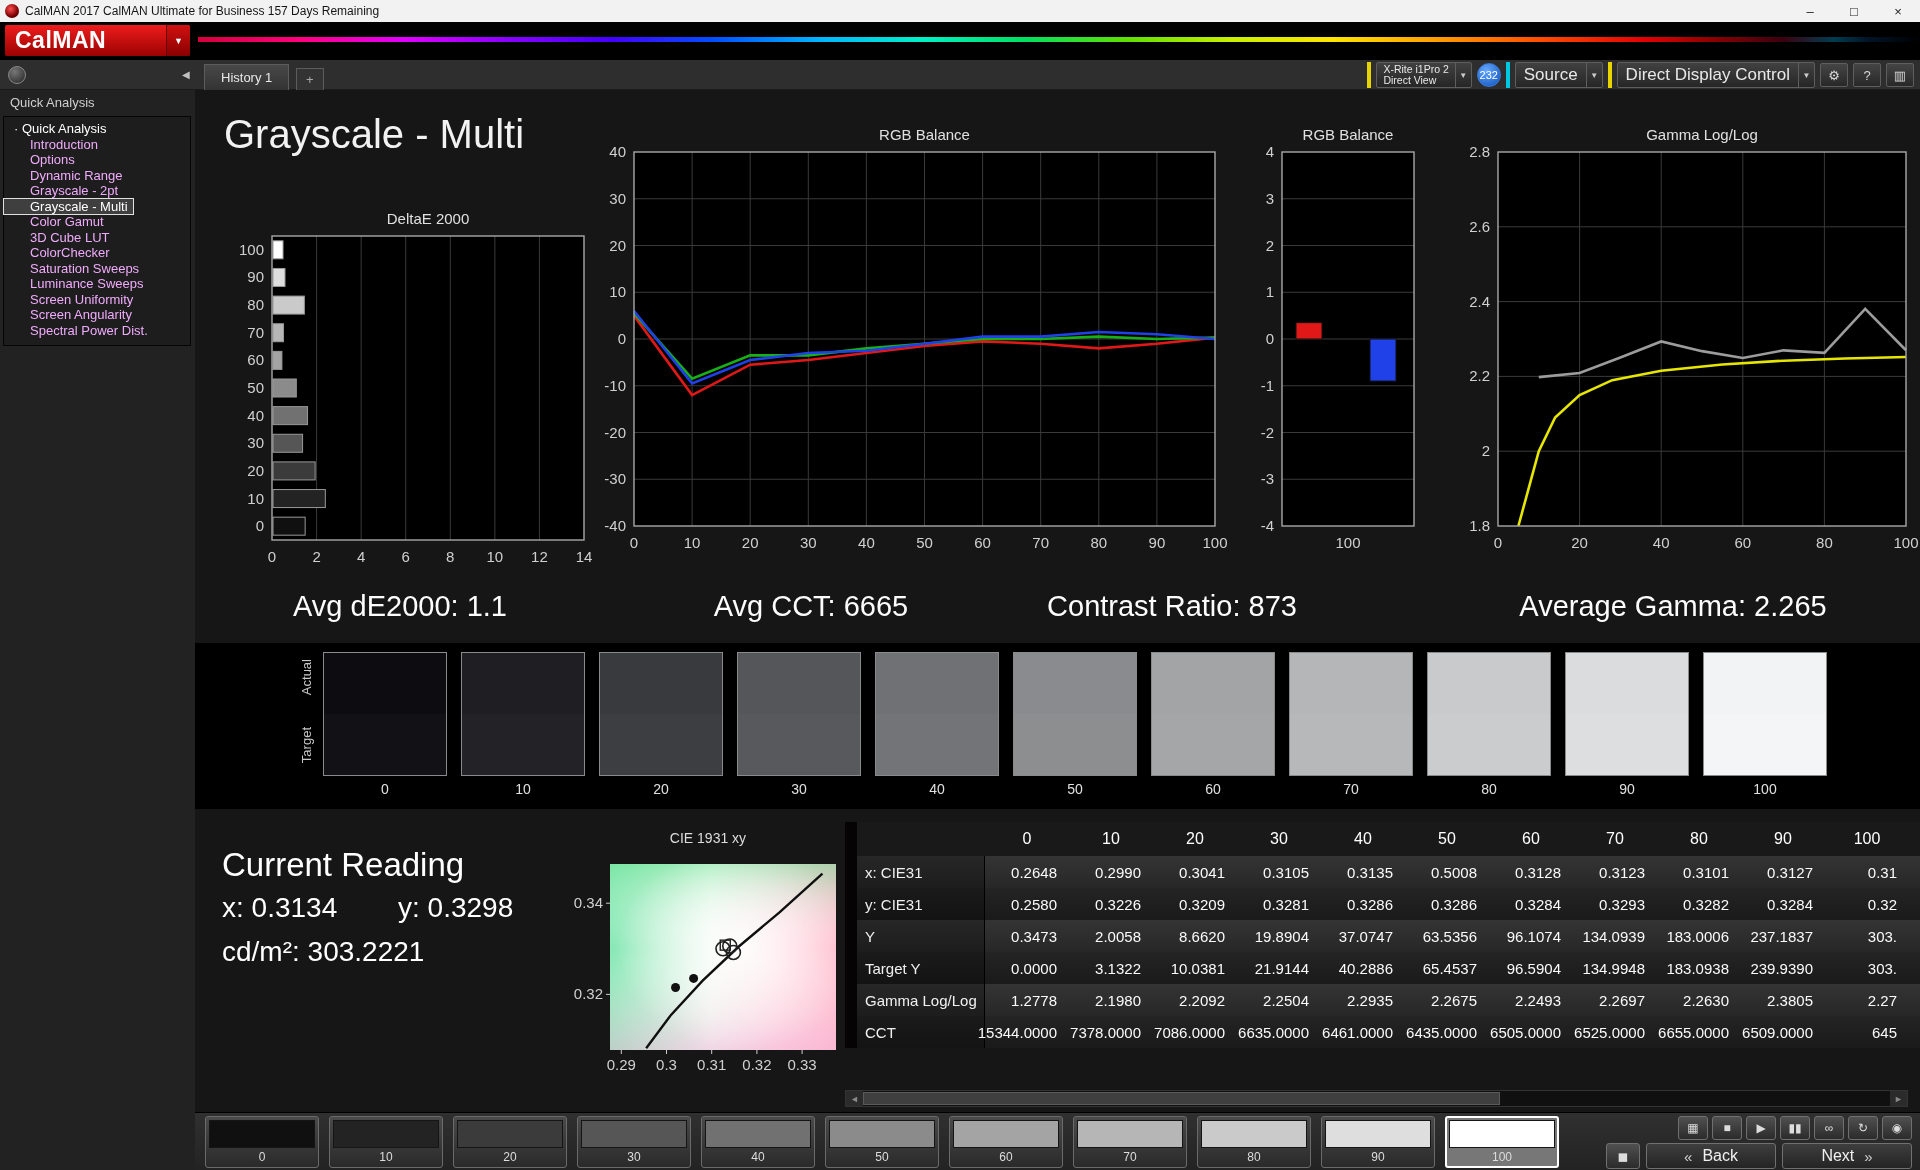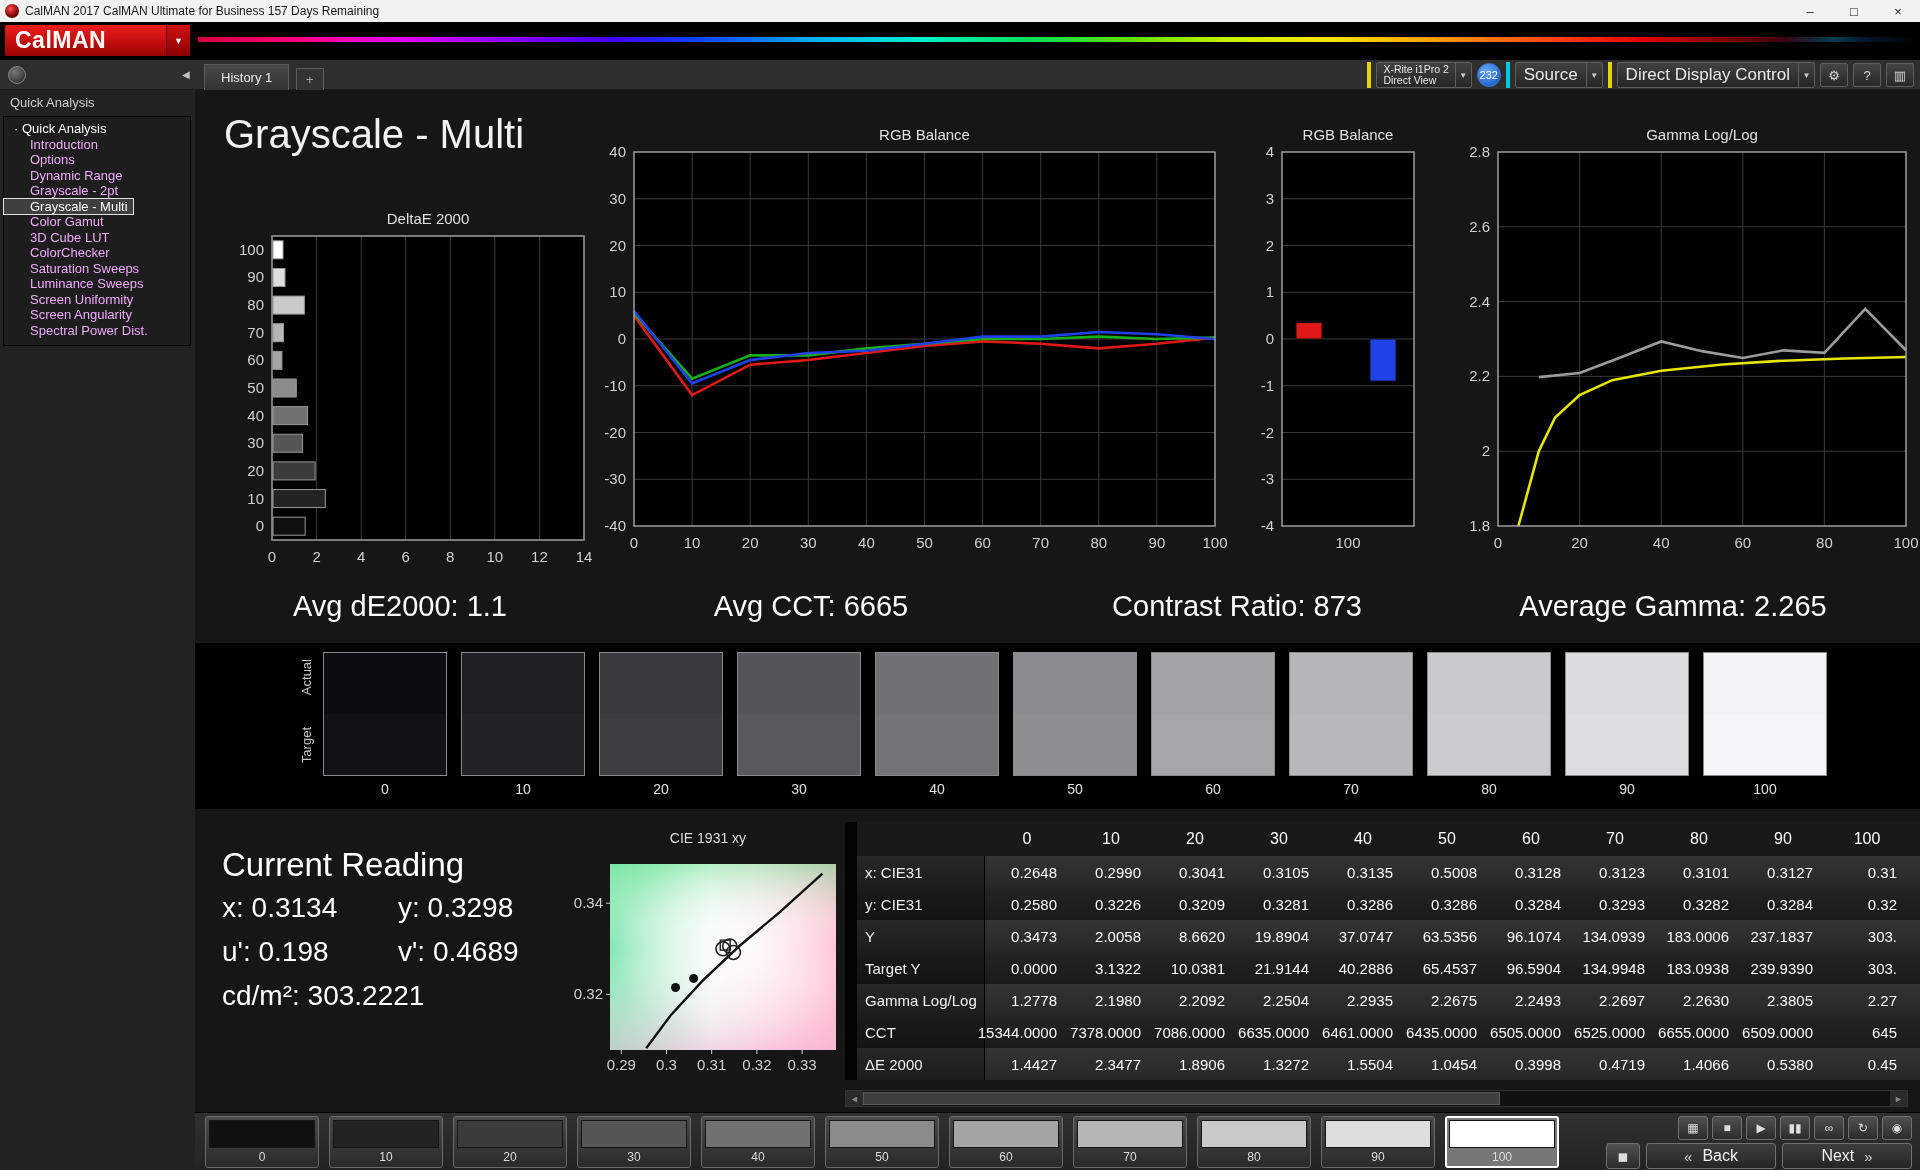--- a/index.html
+++ b/index.html
@@ -68,21 +68,21 @@
   .rgbline{left:590px;top:126px}
   .rgbbar{left:1246px;top:126px}
   .gammach{left:1446px;top:126px}
   .ctitle{fill:#e0e0e0;font-size:15px}
   .tick{fill:#d0d0d0;font-size:15px}
   .grid{stroke:#3a3a3a;stroke-width:1}
   .plotbg{fill:#000}
   .frame{fill:none;stroke:#a8a8a8;stroke-width:1.4}
   .tickline{stroke:#ccc;stroke-width:1}
   .summary{position:absolute;top:590px;transform:translateX(-50%);font-size:29px;color:#fcfcfc;white-space:nowrap}
-  .s0{left:400px}.s1{left:811px}.s2{left:1237px}.s3{left:1673px}
+  .s0{left:400px}.s1{left:811px}.s2{left:1172px}.s3{left:1673px}
 
   
   .swatchstrip{position:absolute;left:195px;right:0;top:643px;height:166px;background:#000}
   .rot{position:absolute;left:104px;writing-mode:vertical-rl;transform:rotate(180deg);font-size:13px;color:#c8c8c8}
   .rot.actual{top:16px}
   .rot.target{top:84px}
   .swatches{position:absolute;left:128px;top:9px;display:flex;gap:14px}
   .swatch-cell{width:124px}
   .swatch-box{width:124px;height:124px;border:1px solid #8a8a8a}
   .half{height:50%}
@@ -446,24 +446,20 @@
       </div>
     </div>
 </div>
 
 <div class="current">
   <div class="cr-title">Current Reading</div>
   <div class="cr-row">
     <span>x: 0.3134</span>
     <span>y: 0.3298</span>
   </div>
-  <div class="cr-row">
-    <span>u': 0.198</span>
-    <span>v': 0.4689</span>
-  </div>
   <div class="cr-single">cd/m²: 303.2221</div>
 </div>
 
 <div class="ciewrap">
   <div class="cie-title">CIE 1931 xy</div>
   <svg id="svg-cie" width="276" height="228">
       <defs>
         <linearGradient id="cieH" x1="0" y1="0" x2="1" y2="0">
           <stop offset="0" stop-color="#86e8b4"></stop>
           <stop offset="0.45" stop-color="#eef8ee"></stop>
@@ -600,34 +596,20 @@
         <div class="td col">7086.0000</div>
         <div class="td col">6635.0000</div>
         <div class="td col">6461.0000</div>
         <div class="td col">6435.0000</div>
         <div class="td col">6505.0000</div>
         <div class="td col">6525.0000</div>
         <div class="td col">6655.0000</div>
         <div class="td col">6509.0000</div>
         <div class="td col">645</div>
       </div>
-      <div class="trow even">
-        <div class="td rowhead">ΔE 2000</div>
-        <div class="td col">1.4427</div>
-        <div class="td col">2.3477</div>
-        <div class="td col">1.8906</div>
-        <div class="td col">1.3272</div>
-        <div class="td col">1.5504</div>
-        <div class="td col">1.0454</div>
-        <div class="td col">0.3998</div>
-        <div class="td col">0.4719</div>
-        <div class="td col">1.4066</div>
-        <div class="td col">0.5380</div>
-        <div class="td col">0.45</div>
-      </div>
     </div>
 </div>
 <div class="hscroll">
   <div class="sarrow">◄</div>
   <div class="strack">
     <div class="sthumb"></div>
   </div>
   <div class="sarrow">►</div>
 </div>
 

